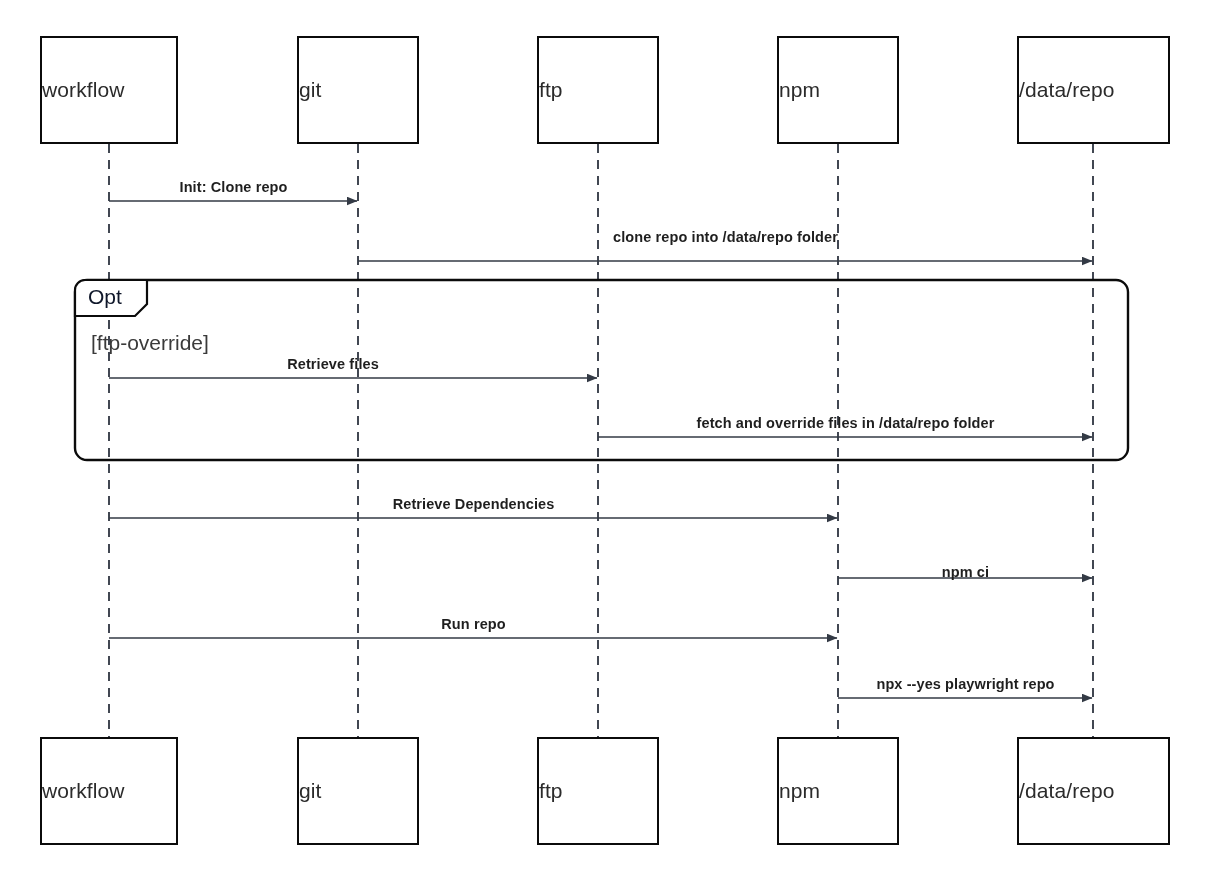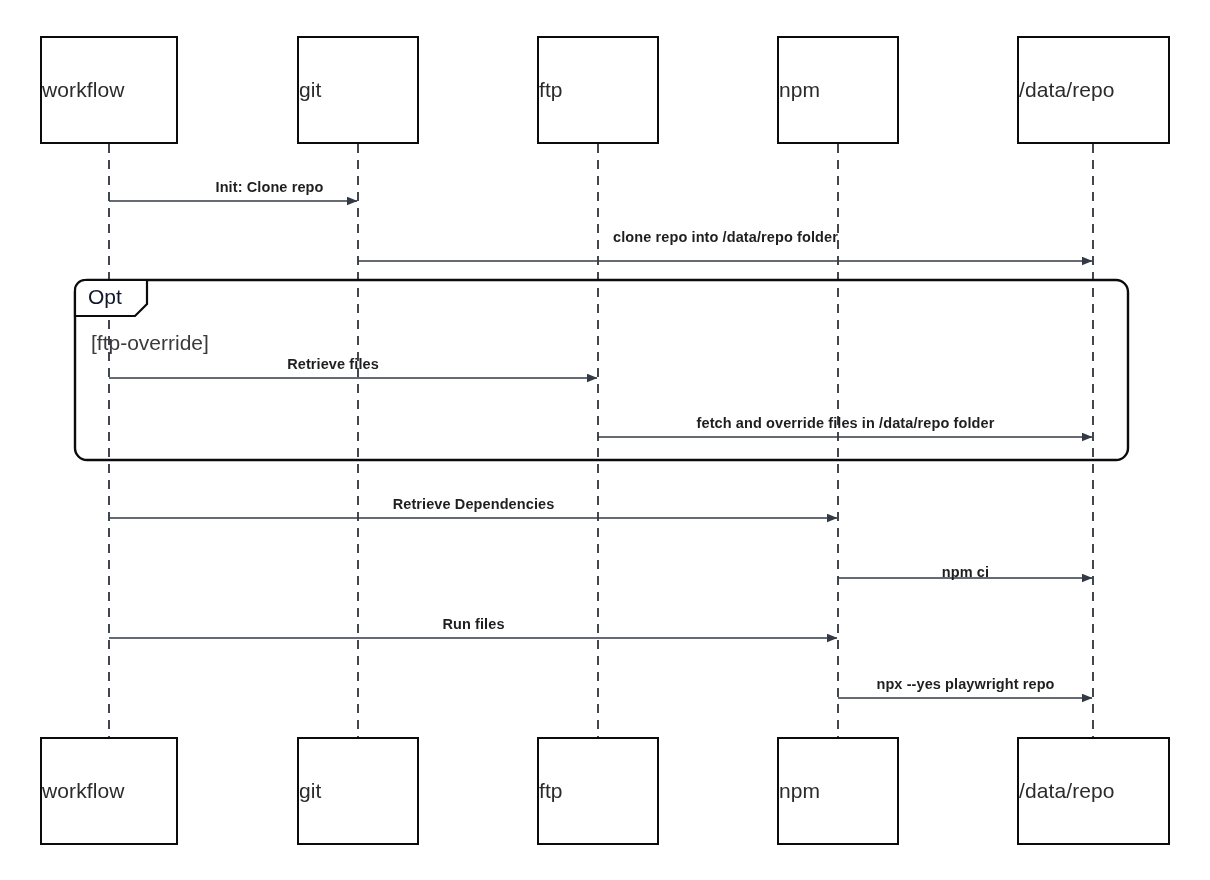--- a/index.html
+++ b/index.html
@@ -136,27 +136,27 @@
       </div>
       <div class="participant-box" style="left: 777px; top: 737px; width: 122px; height: 108px;">
         <span class="participant-label">npm</span>
       </div>
       <div class="participant-box" style="left: 1017px; top: 737px; width: 153px; height: 108px;">
         <span class="participant-label">/data/repo</span>
       </div>
     </div>
 
   <div id="message-labels">
-      <div class="msg-label" style="left: 233.5px; top: 195px; margin-left: 36px;">Init: Clone repo</div>
+      <div class="msg-label" style="left: 233.5px; top: 195px;">Init: Clone repo</div>
       <div class="msg-label" style="left: 725.5px; top: 245px;">clone repo into /data/repo folder</div>
       <div class="msg-label" style="left: 333px; top: 372px;">Retrieve files</div>
       <div class="msg-label" style="left: 845.5px; top: 431px;">fetch and override files in /data/repo folder</div>
       <div class="msg-label" style="left: 473.5px; top: 512px;">Retrieve Dependencies</div>
       <div class="msg-label" style="left: 965.5px; top: 572px; margin-top: 8px;">npm ci</div>
-      <div class="msg-label" style="left: 473.5px; top: 632px;">Run files</div>
+      <div class="msg-label" style="left: 473.5px; top: 632px;">Run repo</div>
       <div class="msg-label" style="left: 965.5px; top: 692px;">npx --yes playwright repo</div>
     </div>
 
   <div id="fragment-labels">
       <div class="frag-tab-label" style="left: 88px; top: 285px;">Opt</div>
       <div class="frag-condition" style="left: 91px; top: 331px;">[ftp-override]</div>
     </div>
 
 </div>
 

